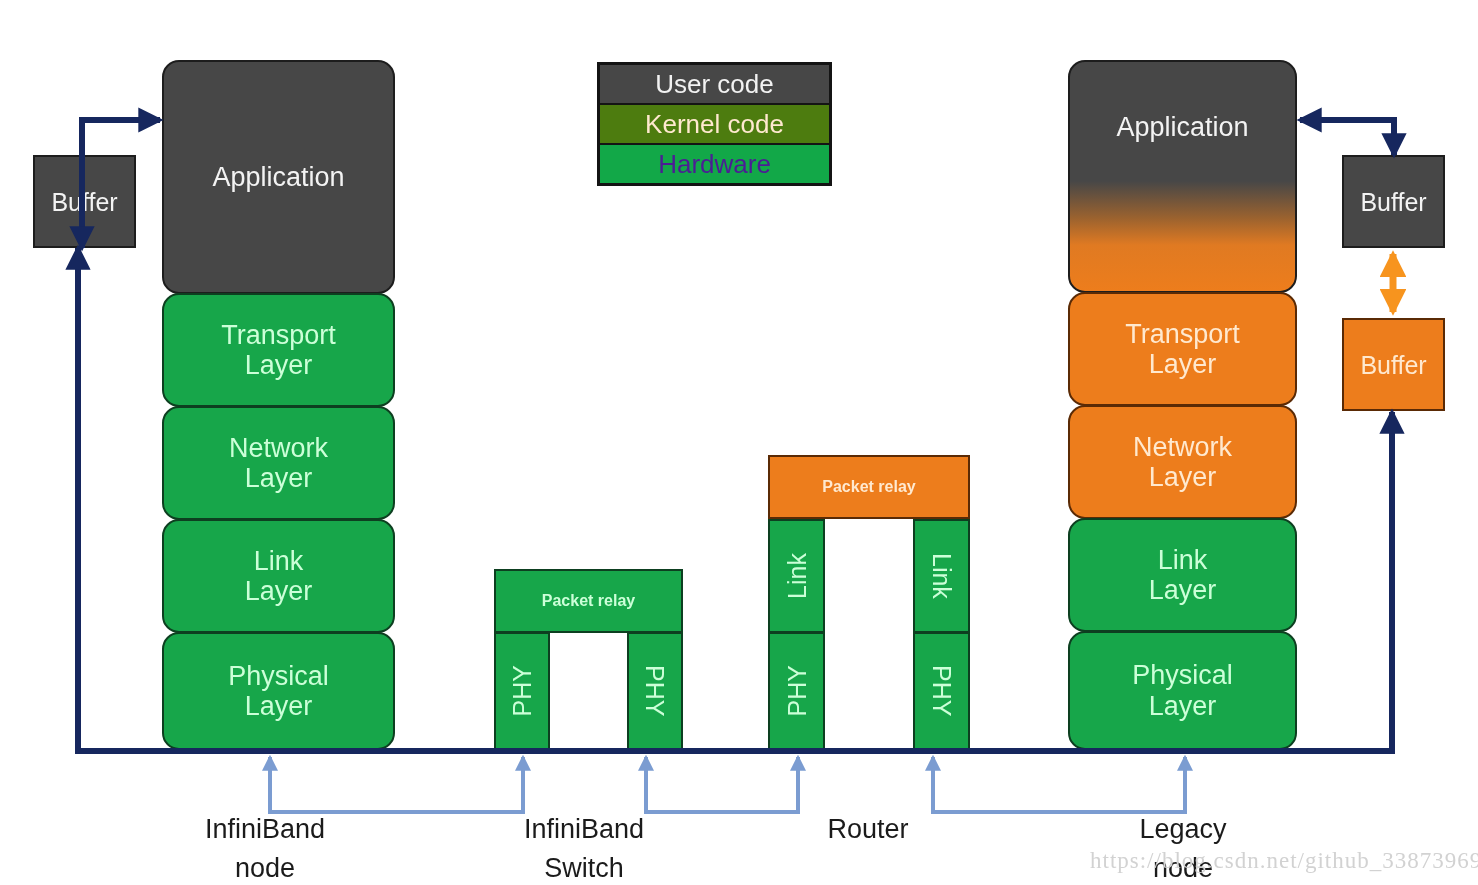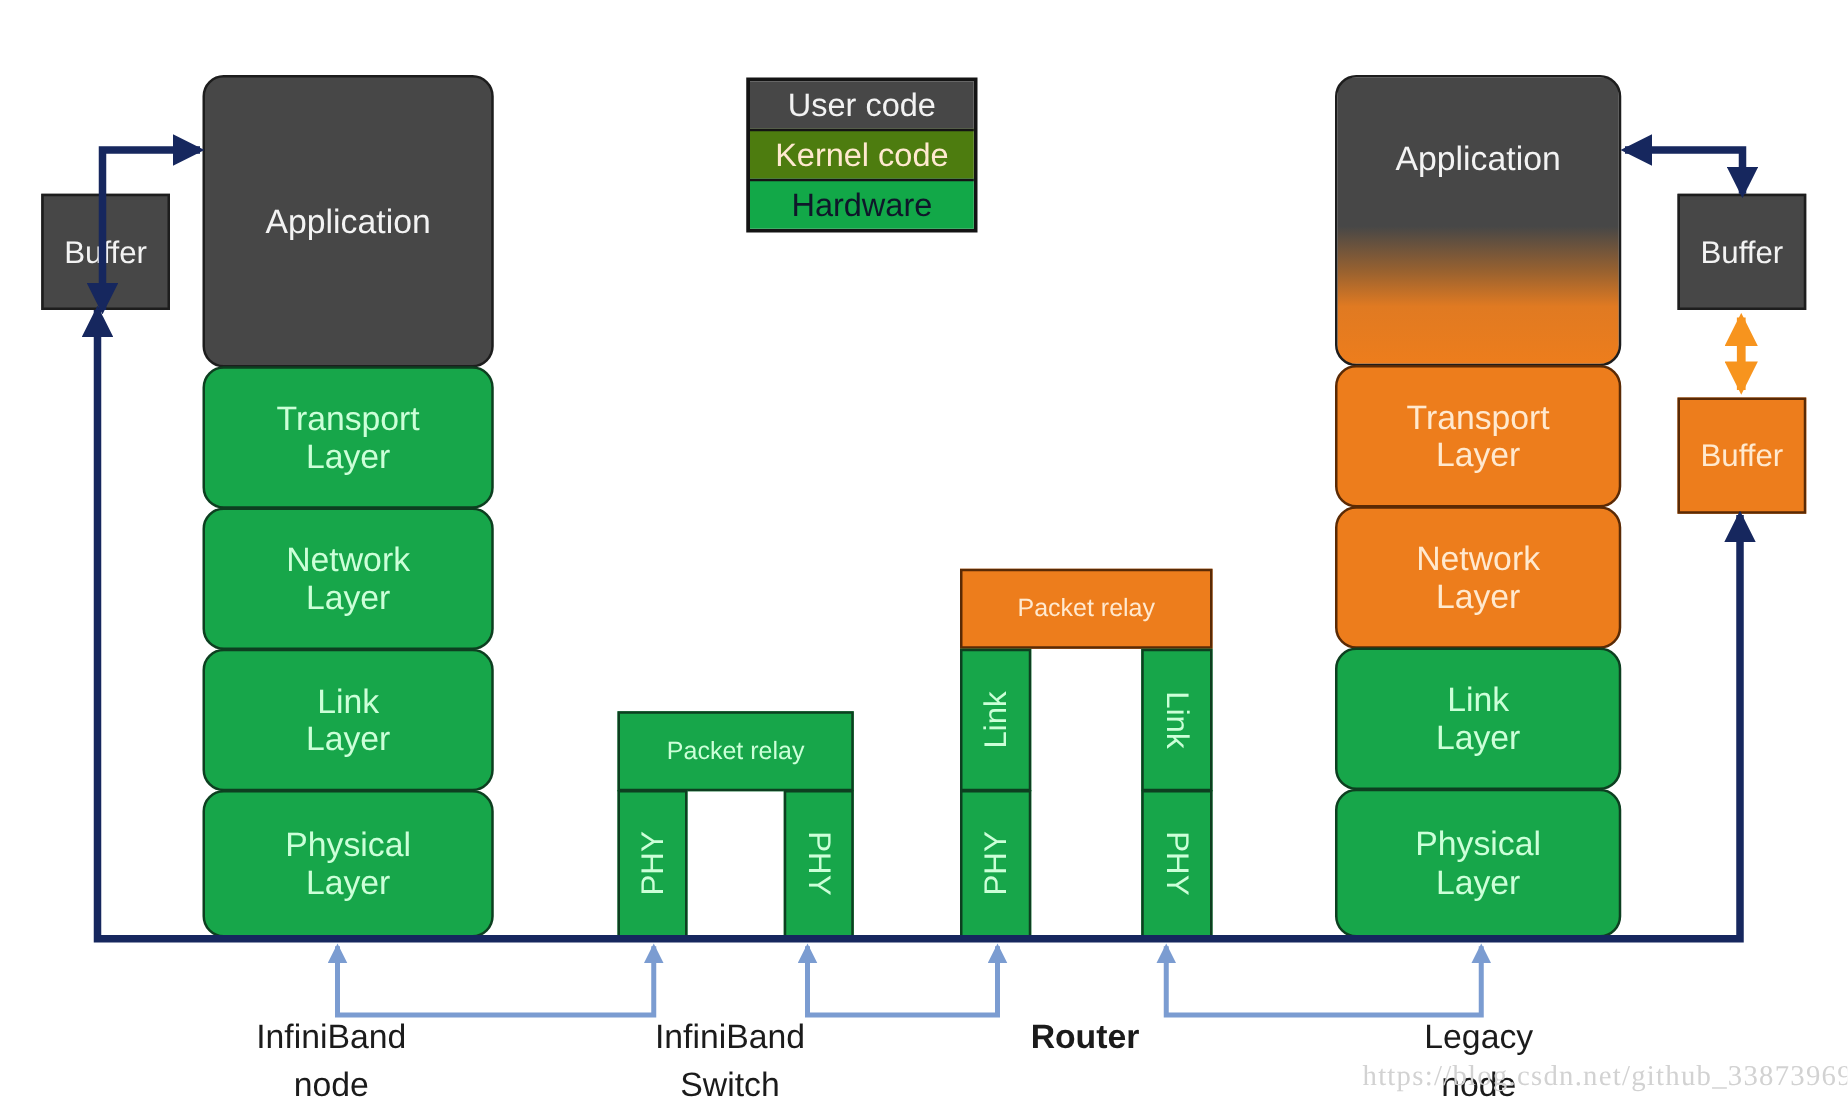--- a/index.html
+++ b/index.html
@@ -52,51 +52,52 @@
     padding-top: 50px;
   }
   .stack-label {
     font-size: 27px;
     border-radius: 17px;
   }
   .buffer-label {
     font-size: 25px;
   }
   .relay-label {
-    font-size: 20px;
+    font-size: 16px;
+    font-weight: bold;
   }
   .leg-label {
     font-size: 25px;
   }
   .vert-up   { writing-mode: vertical-rl; transform: rotate(180deg); }
   .vert-down { writing-mode: vertical-rl; }
 
   .legend-box {
     position: absolute;
     left: 597px;
     top: 62px;
-    width: 185px;
+    width: 235px;
     height: 124px;
     border: 3px solid #141414;
     box-sizing: border-box;
     display: flex;
     flex-direction: column;
   }
   .legend-row {
     flex: 1 1 0;
     display: flex;
     align-items: center;
     justify-content: center;
     font-size: 26px;
     box-sizing: border-box;
   }
   .legend-row + .legend-row { border-top: 2px solid #141414; }
   .legend-user   { background: #474747; color: #f2f2f2; }
   .legend-kernel { background: #4d7c0f; color: #ffe9cf; }
-  .legend-hw     { background: #12a848; color: #0f172a; }
+  .legend-hw     { background: #12a848; color: #4c1d95; }
 
   .caption {
     position: absolute;
     text-align: center;
     font-size: 27px;
     color: #1b1b1b;
     line-height: 1.45;
   }
 
   svg.overlay {
@@ -265,21 +266,21 @@
   <div class="caption" style="left:165px; top:810px; width:200px;">
     <div>InfiniBand</div>
     <div>node</div>
   </div>
 
   <div class="caption" style="left:484px; top:810px; width:200px;">
     <div>InfiniBand</div>
     <div>Switch</div>
   </div>
 
-  <div class="caption" style="left:768px; top:810px; width:200px;font-weight:bold;">
+  <div class="caption" style="left:768px; top:810px; width:200px;">
     <div>Router</div>
   </div>
 
   <div class="caption" style="left:1083px; top:810px; width:200px;">
     <div>Legacy</div>
     <div>node</div>
   </div>
 
   <div class="watermark">https://blog.csdn.net/github_33873969</div>
 

